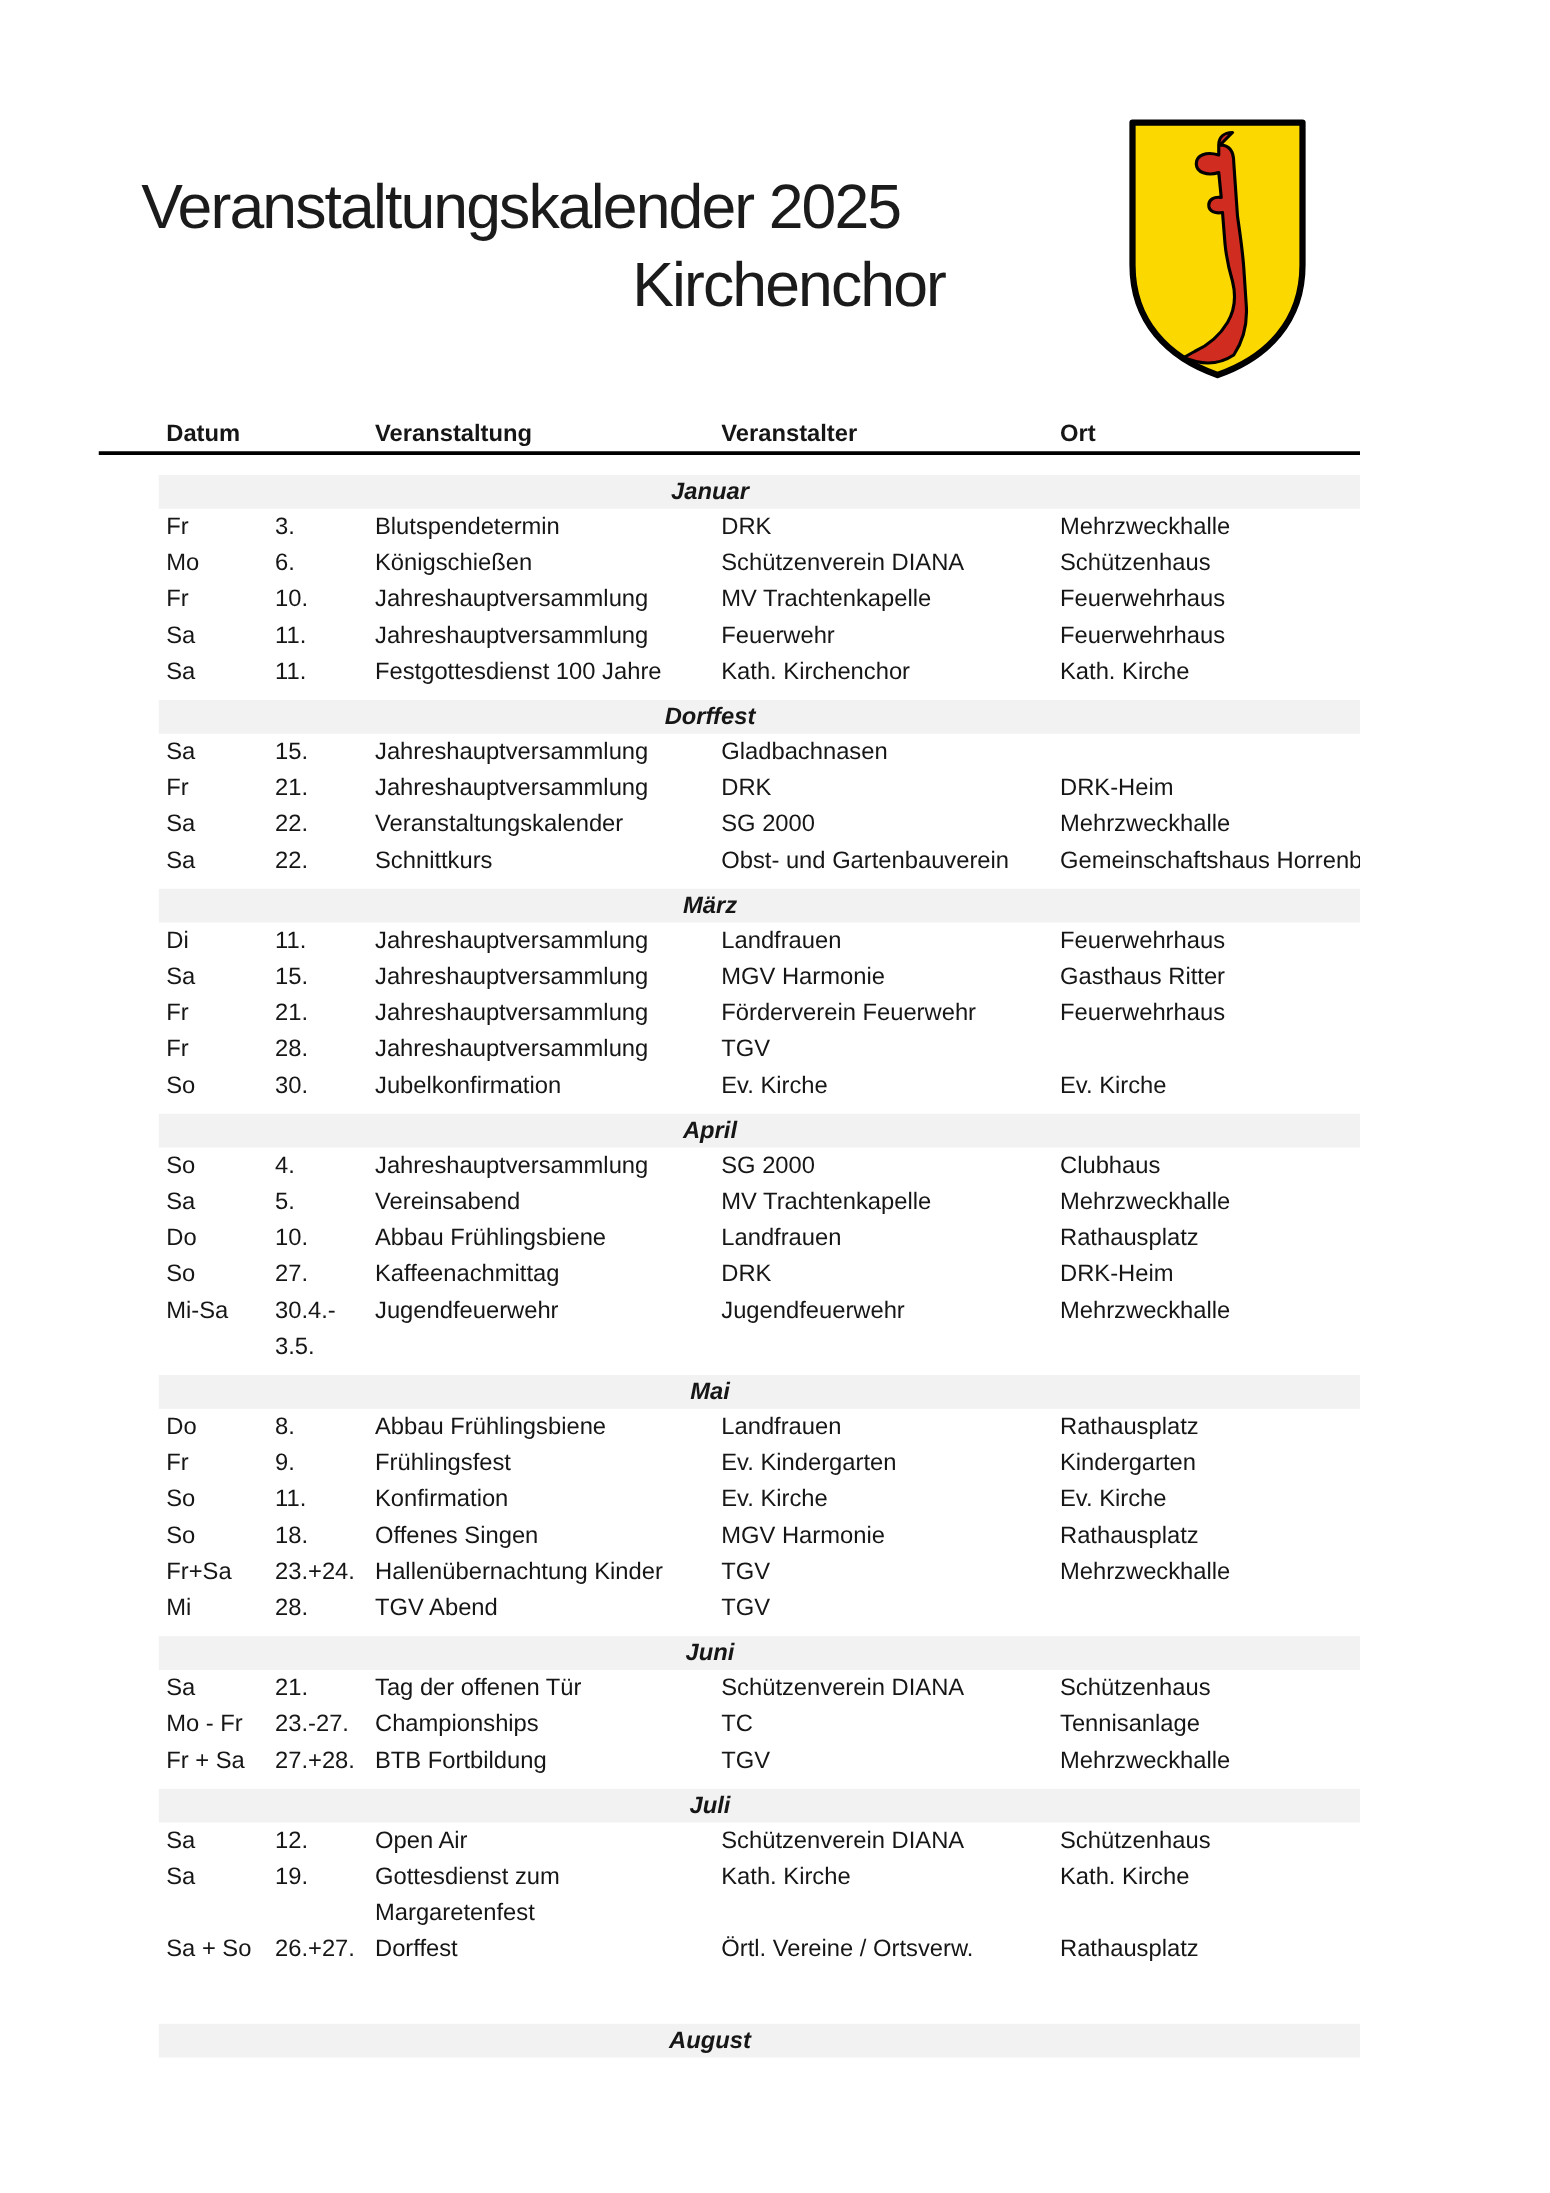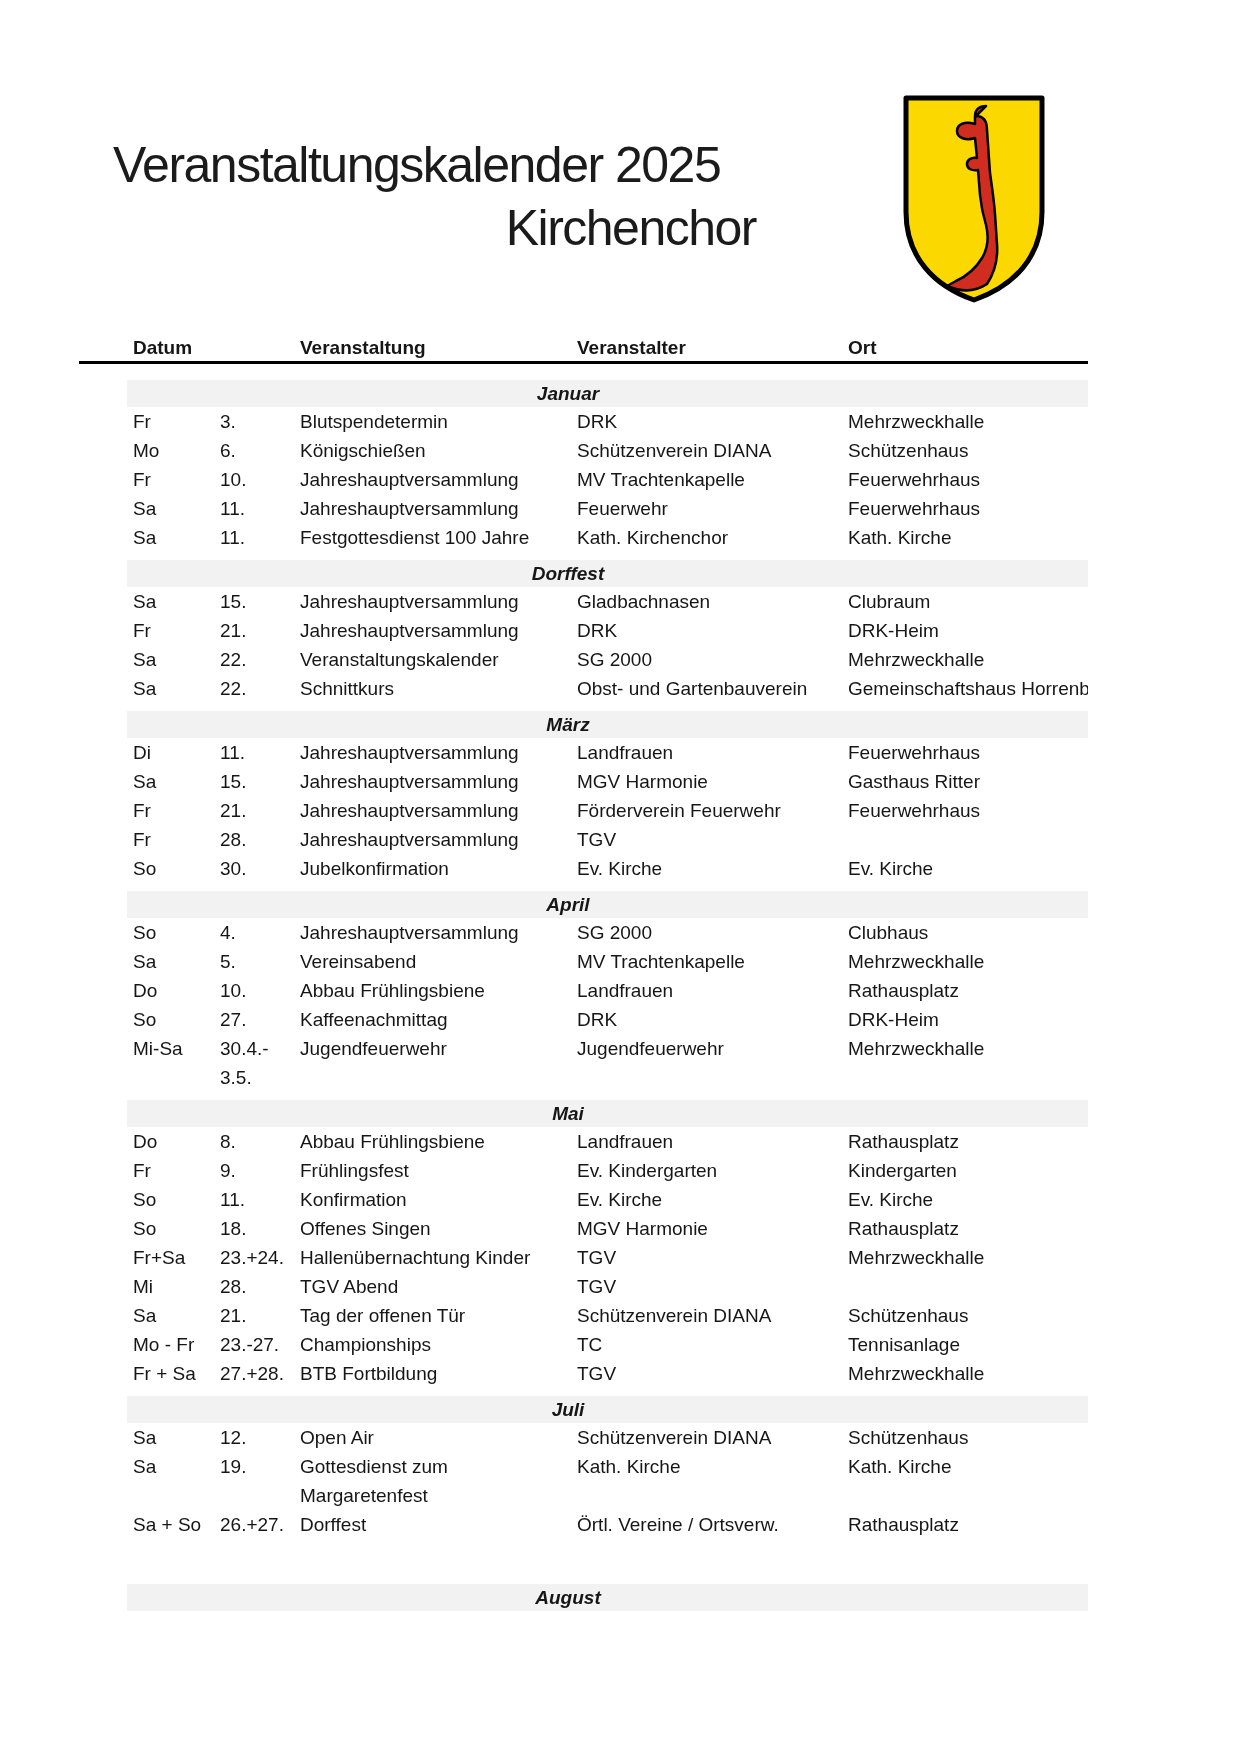--- a/index.html
+++ b/index.html
@@ -178,21 +178,20 @@
       <div class="month-inner">
         <span class="month-label">Dorffest</span>
       </div>
     </div>
     <div class="rows">
   <div class="row">
     <span class="c day">Sa</span>
     <span class="c date">15.</span>
     <span class="c event">Jahreshauptversammlung</span>
     <span class="c org">Gladbachnasen</span>
-    <span class="c loc">Clubraum</span>
   </div>
 
   <div class="row">
     <span class="c day">Fr</span>
     <span class="c date">21.</span>
     <span class="c event">Jahreshauptversammlung</span>
     <span class="c org">DRK</span>
     <span class="c loc">DRK-Heim</span>
   </div>
 
@@ -364,20 +363,25 @@
     <span class="c day">Mi</span>
     <span class="c date">28.</span>
     <span class="c event">TGV Abend</span>
     <span class="c org">TGV</span>
     <span class="c loc"></span>
   </div>
 </div>
   </section>
 
   <section>
+    <div class="month-band">
+      <div class="month-inner">
+        <span class="month-label">Juni</span>
+      </div>
+    </div>
     <div class="rows">
   <div class="row">
     <span class="c day">Sa</span>
     <span class="c date">21.</span>
     <span class="c event">Tag der offenen Tür</span>
     <span class="c org">Schützenverein DIANA</span>
     <span class="c loc">Schützenhaus</span>
   </div>
 
   <div class="row">

